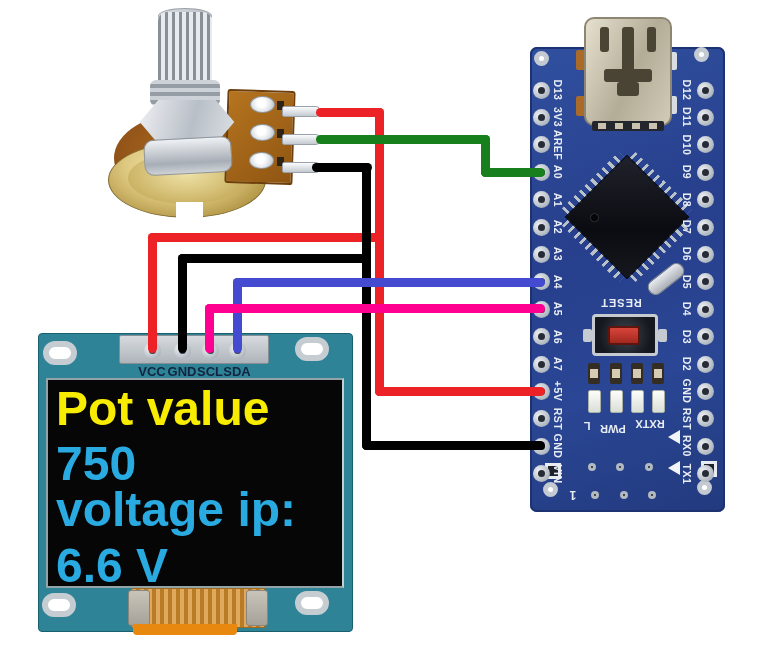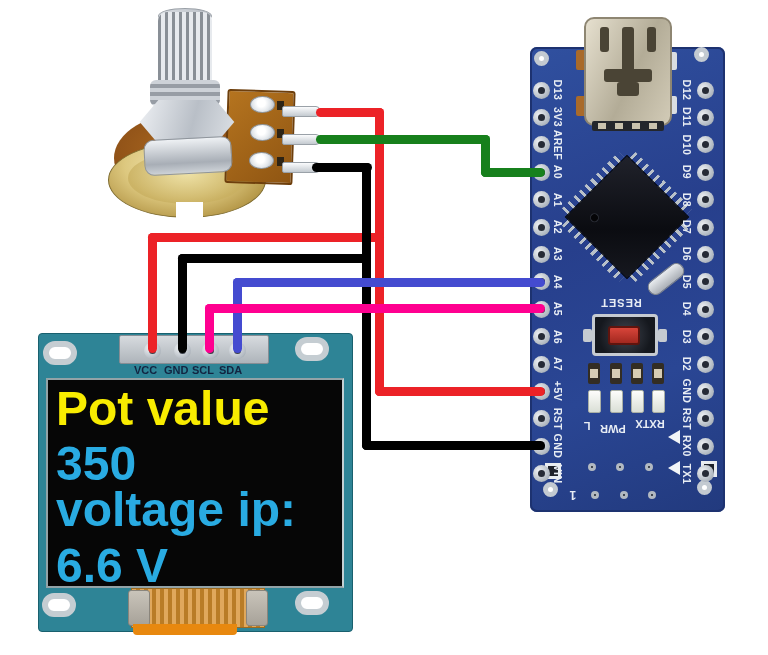--- a/index.html
+++ b/index.html
@@ -39,21 +39,21 @@
 
   
   .oled-board{left:38px;top:333px;width:315px;height:299px;border-radius:4px;
     border:1px solid #19606e;}
   .oled-hole{width:34px;height:24px;border-radius:14px;background:#fff;border:6px solid #c5cdd2;}
   .oled-header{left:119px;top:335px;width:150px;height:29px;border-radius:2px;
     background:linear-gradient(180deg,#d7dbdf,#aeb4ba);border:1px solid #868d94;}
   .hpin{width:17px;height:17px;border-radius:50%;
     background:radial-gradient(circle at 35% 35%,#f2f4f6,#b3bac2 70%,#858d96);}
   .hpin::after{content:"";position:absolute;inset:5px;border-radius:50%;background:#3a3f49;}
-  .olab{top:364px;width:36px;font-weight:bold;font-size:11px;color:#122441;letter-spacing:0;}
+  .olab{top:364px;width:36px;text-align:center;font-weight:bold;font-size:13px;color:#122441;letter-spacing:0;}
   .oled-screen{left:46px;top:378px;width:298px;height:210px;border:2px solid #93a3a7;border-right-color:#c3d0d3;}
   .sline{left:10px;font-weight:bold;white-space:nowrap;letter-spacing:0;}
   .oled-ribbon{left:131px;top:588px;width:134px;height:40px;
     background:repeating-linear-gradient(90deg,#e0a85c 0 4px,#b97c26 4px 8px);border:1px solid #9a6a20;}
   .oled-clamp{width:22px;height:36px;background:linear-gradient(180deg,#c9c4ba,#a7a299);border:1px solid #8a857c;border-radius:3px;}
   .oled-ribbon-tail{left:133px;top:624px;width:104px;height:11px;background:#e8880f;border-radius:0 0 4px 4px;}
 
   
   .nano-board{left:530px;top:47px;width:195px;height:465px;border-radius:7px;
     background:linear-gradient(160deg,#30509f,#273f8c 40%,#2a4694 70%,#223a7e);
@@ -137,21 +137,21 @@
         <div class="hpin" style="left: 173.5px; top: 341.5px;"></div>
         <div class="olab" style="left: 164px;">GND</div>
         <div class="hpin" style="left: 201.5px; top: 341.5px;"></div>
         <div class="olab" style="left: 192px;">SCL</div>
         <div class="hpin" style="left: 228.5px; top: 341.5px;"></div>
         <div class="olab" style="left: 219px;">SDA</div>
       </div>
     <div class="oled-screen" style="background-color: rgb(6, 6, 6);"></div>
     <div id="oled-screen-text" style="left:0;top:0;">
         <div class="sline" style="left: 56px; top: 381px; font-size: 48px; color: rgb(248, 236, 0);">Pot value</div>
-        <div class="sline" style="left: 56px; top: 436px; font-size: 48px; color: rgb(41, 171, 226);">350</div>
+        <div class="sline" style="left: 56px; top: 436px; font-size: 48px; color: rgb(41, 171, 226);">750</div>
         <div class="sline" style="left: 56px; top: 482px; font-size: 48px; color: rgb(41, 171, 226);">voltage ip:</div>
         <div class="sline" style="left: 56px; top: 538px; font-size: 48px; color: rgb(41, 171, 226);">6.6 V</div>
       </div>
     <div class="oled-ribbon"></div>
     <div class="oled-clamp" style="left:128px;top:590px;"></div>
     <div class="oled-clamp" style="left:246px;top:590px;"></div>
     <div class="oled-ribbon-tail"></div>
   </div>
 
   <div style="position:absolute;left:0;top:0;width:0;height:0;">

